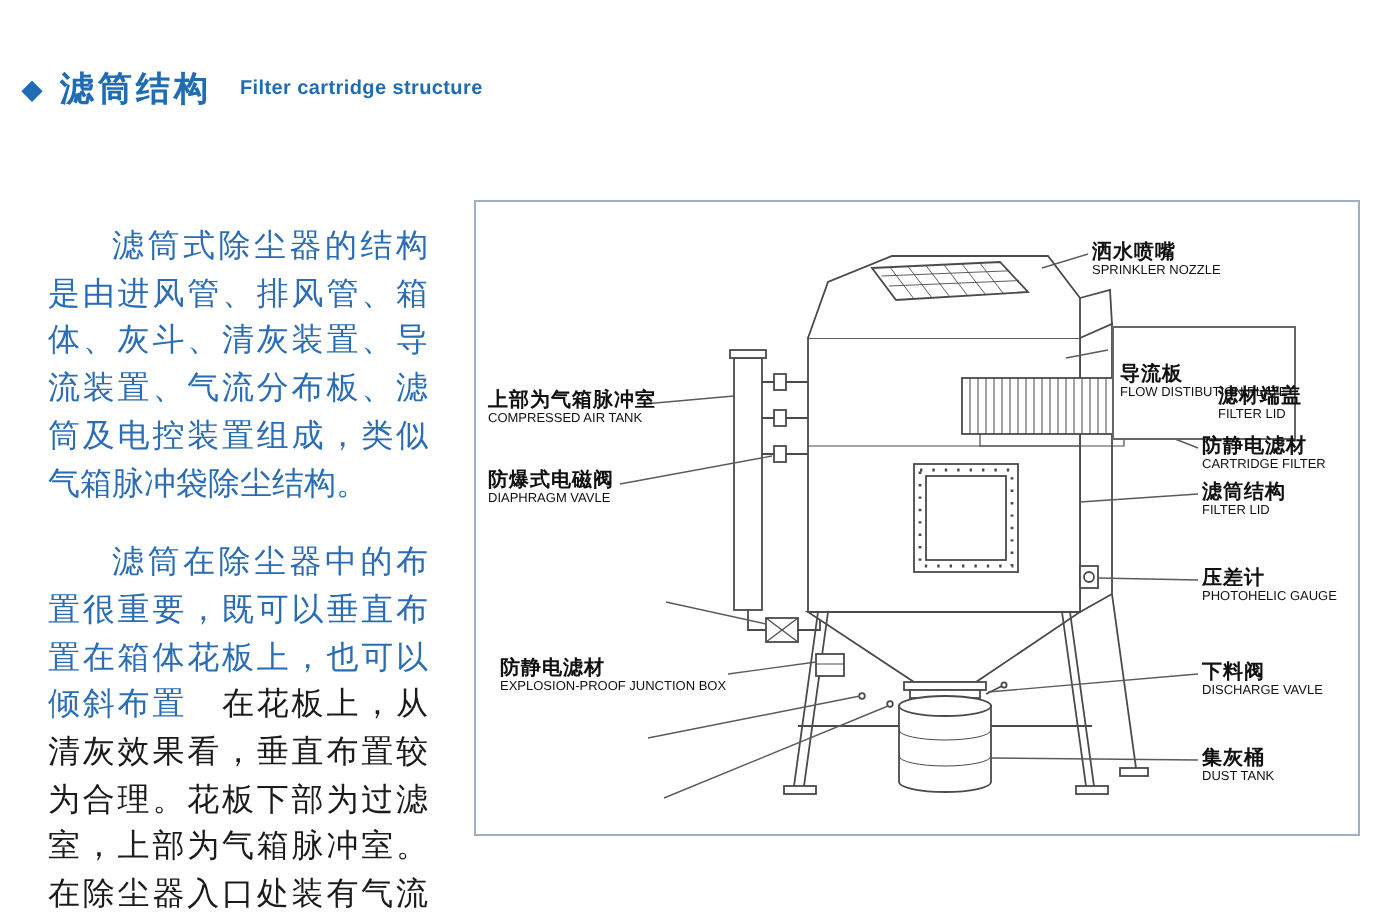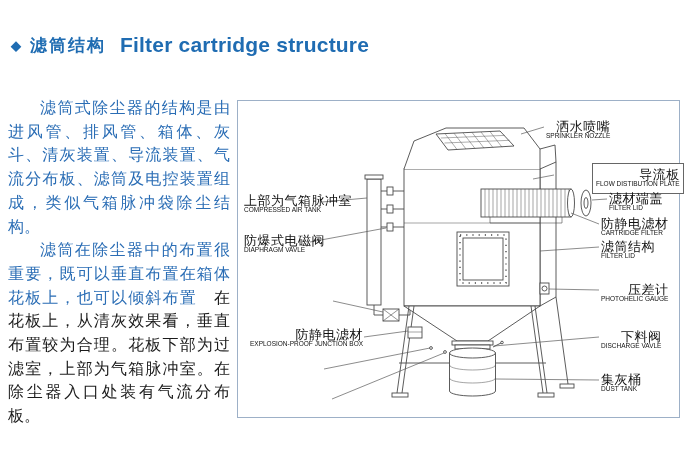--- a/index.html
+++ b/index.html
@@ -5,36 +5,36 @@
   html,body{margin:0;padding:0;}
   body{
     width:689px;height:461px;background:#ffffff;position:relative;overflow:hidden;
     font-family:"Liberation Sans",sans-serif;color:#1b1b1b;
   }
   
   .header{position:absolute;left:11px;top:33px;display:flex;align-items:center;gap:9px;
           color:#1f6cb2;font-weight:700;}
   .bullet{font-size:13px;line-height:1;}
   .title-cn{font-size:17px;letter-spacing:2px;}
-  .title-en{font-size:21px;margin-left:5px;letter-spacing:0.2px;}
+  .title-en{font-size:10px;margin-left:5px;letter-spacing:0.2px;}
 
   
   .article{position:absolute;left:8px;top:96px;width:222px;font-size:16px;line-height:23.7px;
            text-align:justify;color:#1b1b1b;}
-  .article p{margin:0;text-indent:2em;}
+  .article p{margin:16px;text-indent:2em;}
   .c-blue{color:#2a6db5;}
 
   
   .diagram{position:absolute;left:237px;top:100px;width:441px;height:316px;
            border:1px solid #9db0c7;background:#ffffff;}
   .diagram svg{position:absolute;left:0;top:0;}
   .lbl{position:absolute;color:#111;white-space:nowrap;}
-  .lbl .cn{font-size:13px;font-weight:400;line-height:11px;letter-spacing:0.5px;text-align:right;}
+  .lbl .cn{font-size:10px;font-weight:700;line-height:11px;letter-spacing:0.5px;}
   .lbl .en{font-size:6.5px;line-height:7.5px;}
-  .lbl.boxed{border:1px solid #666;padding:5px 3px;background:#fff;margin-left:36px;}
+  .lbl.boxed{border:1px solid #666;padding:18px 3px;background:#fff;}
 </style>
 </head>
 <body>
 
 <div class="page">
 
   <div class="header">
     <span class="bullet">◆</span>
     <span class="title-cn">滤筒结构</span>
     <span class="title-en">Filter cartridge structure</span>

